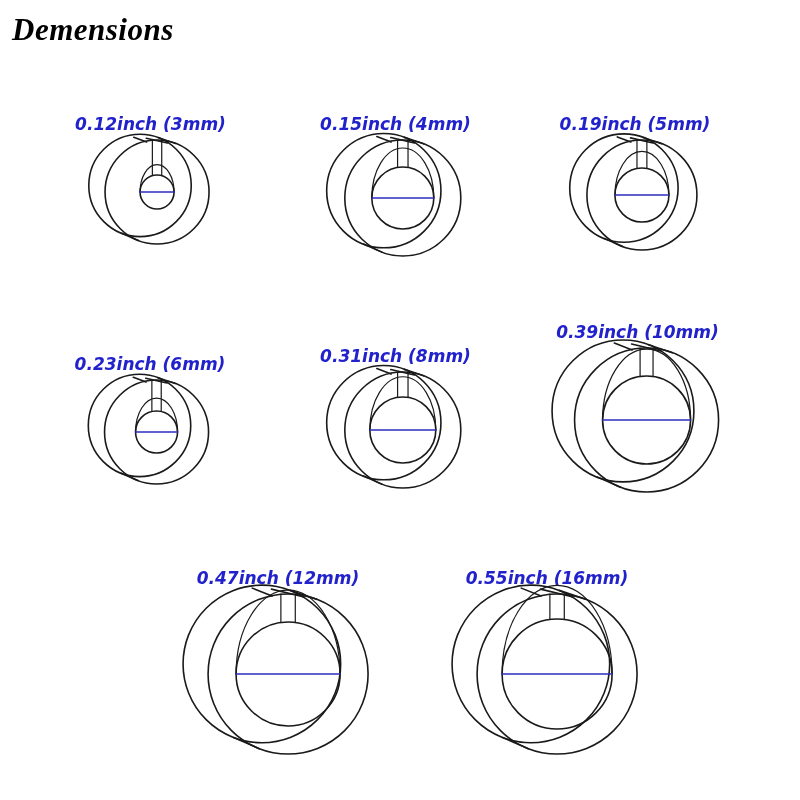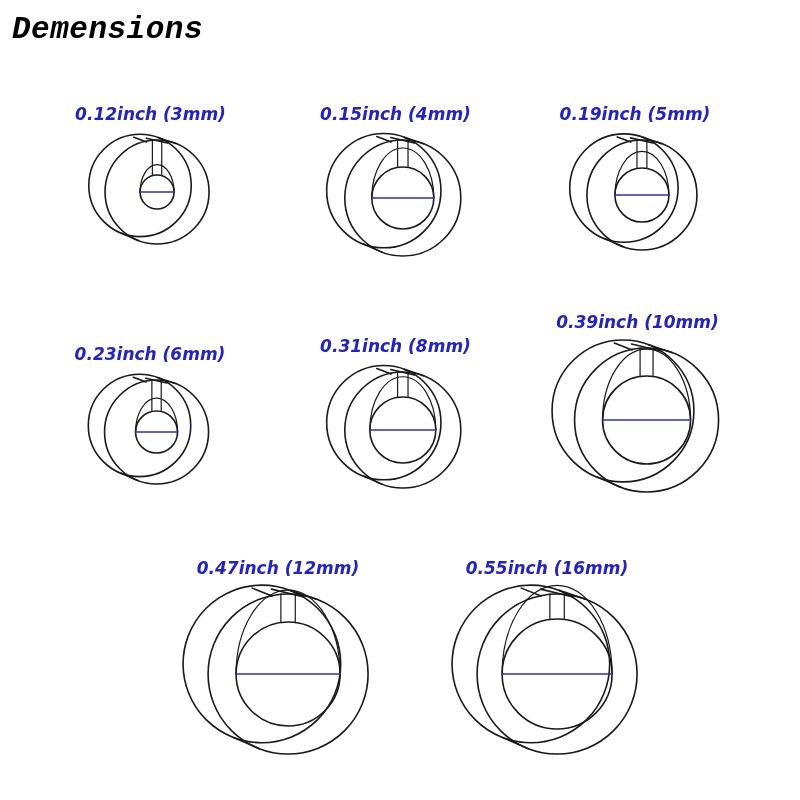--- a/index.html
+++ b/index.html
@@ -11,34 +11,34 @@
     width: 800px;
     height: 800px;
     position: relative;
     font-family: "Liberation Sans", sans-serif;
     overflow: hidden;
   }
   #page-title {
     position: absolute;
     left: 12px;
     top: 12px;
-    font-family: Liberation Mono, monospace;
+    font-family: Liberation Serif, serif;
     font-size: 31px;
     font-weight: bold;
     font-style: italic;
     color: #000000;
     letter-spacing: 0.5px;
   }
   .item {
     position: absolute;
   }
   .item-label {
     position: absolute;
     left: 0;
-    top: 4px;
+    top: 14px;
     width: 100%;
     text-align: center;
     font-family: "DejaVu Sans", sans-serif;
     font-size: 17px;
     font-weight: bold;
     font-style: italic;
     color: #2222cc;
     white-space: nowrap;
   }
   .item-figure {

